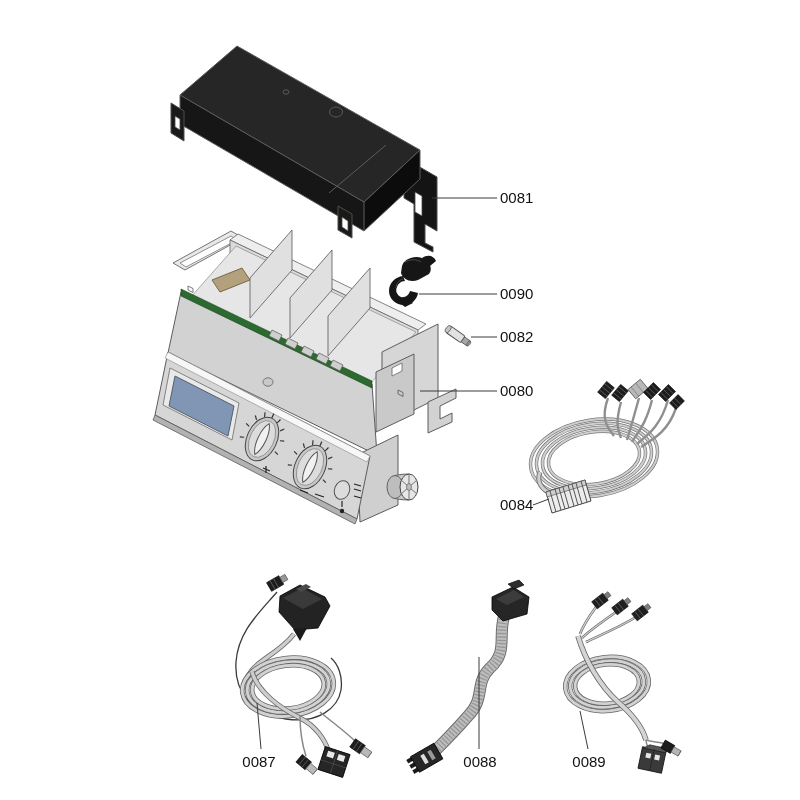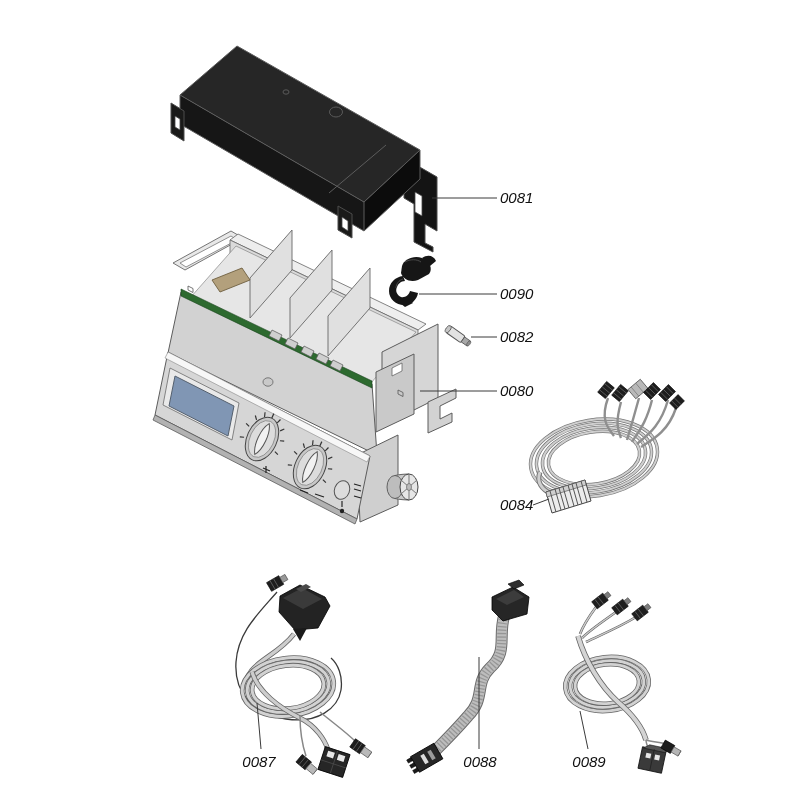--- a/index.html
+++ b/index.html
@@ -1,17 +1,17 @@
 <!DOCTYPE html>
 <html><head>
 <meta charset="utf-8">
 <style>
   html,body{margin:0;padding:0;background:#ffffff;}
   .stage{position:relative;width:800px;height:800px;background:#ffffff;overflow:hidden;
-         font-family:"Liberation Sans",sans-serif;font-style:italic;}
+         font-family:"Liberation Sans",sans-serif;}
   svg{display:block;}
   .callout-text{font-family:"Liberation Sans",sans-serif;font-size:15px;fill:#111111;}
   .callout-text.start{text-anchor:start;}
   .callout-text.mid{text-anchor:middle;}
   .leader{stroke:#3a3a3a;stroke-width:1;fill:none;}
   .edge{stroke:#5c5c5c;stroke-width:1;fill:none;}
 </style>
 </head>
 <body>
 

